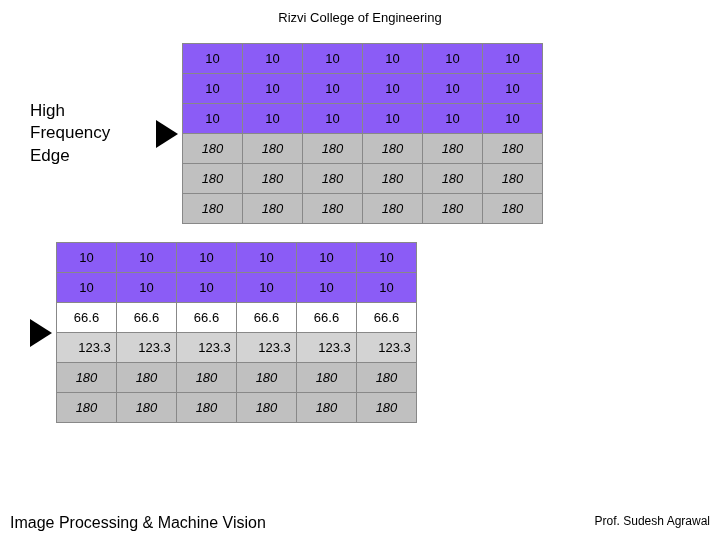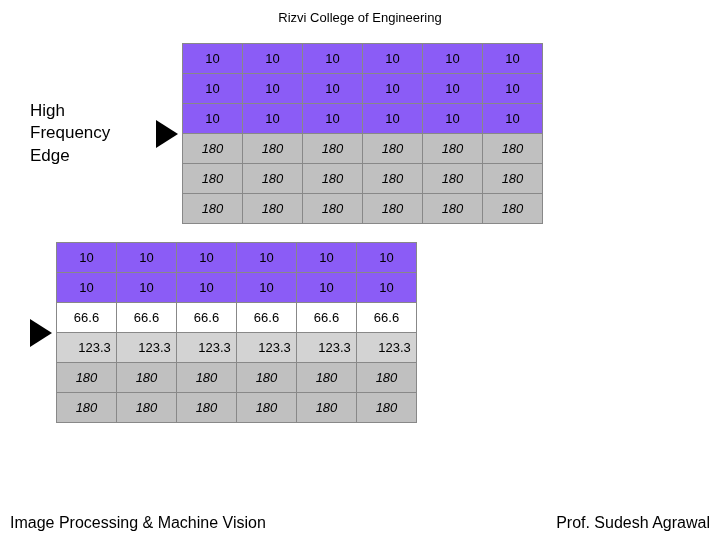--- a/index.html
+++ b/index.html
@@ -97,21 +97,21 @@
       display: flex;
       justify-content: space-between;
       font-size: 12px;
     }
 
     .footer-left {
       font-size: 16px;
     }
 
     .footer-right {
-      font-size: 16px;
+      font-size: 12px;
     }
   </style>
 </head>
 <body>
 
 <div class="page-title">Rizvi College of Engineering</div>
 
 <div class="content-area">
 
   <div class="section">

